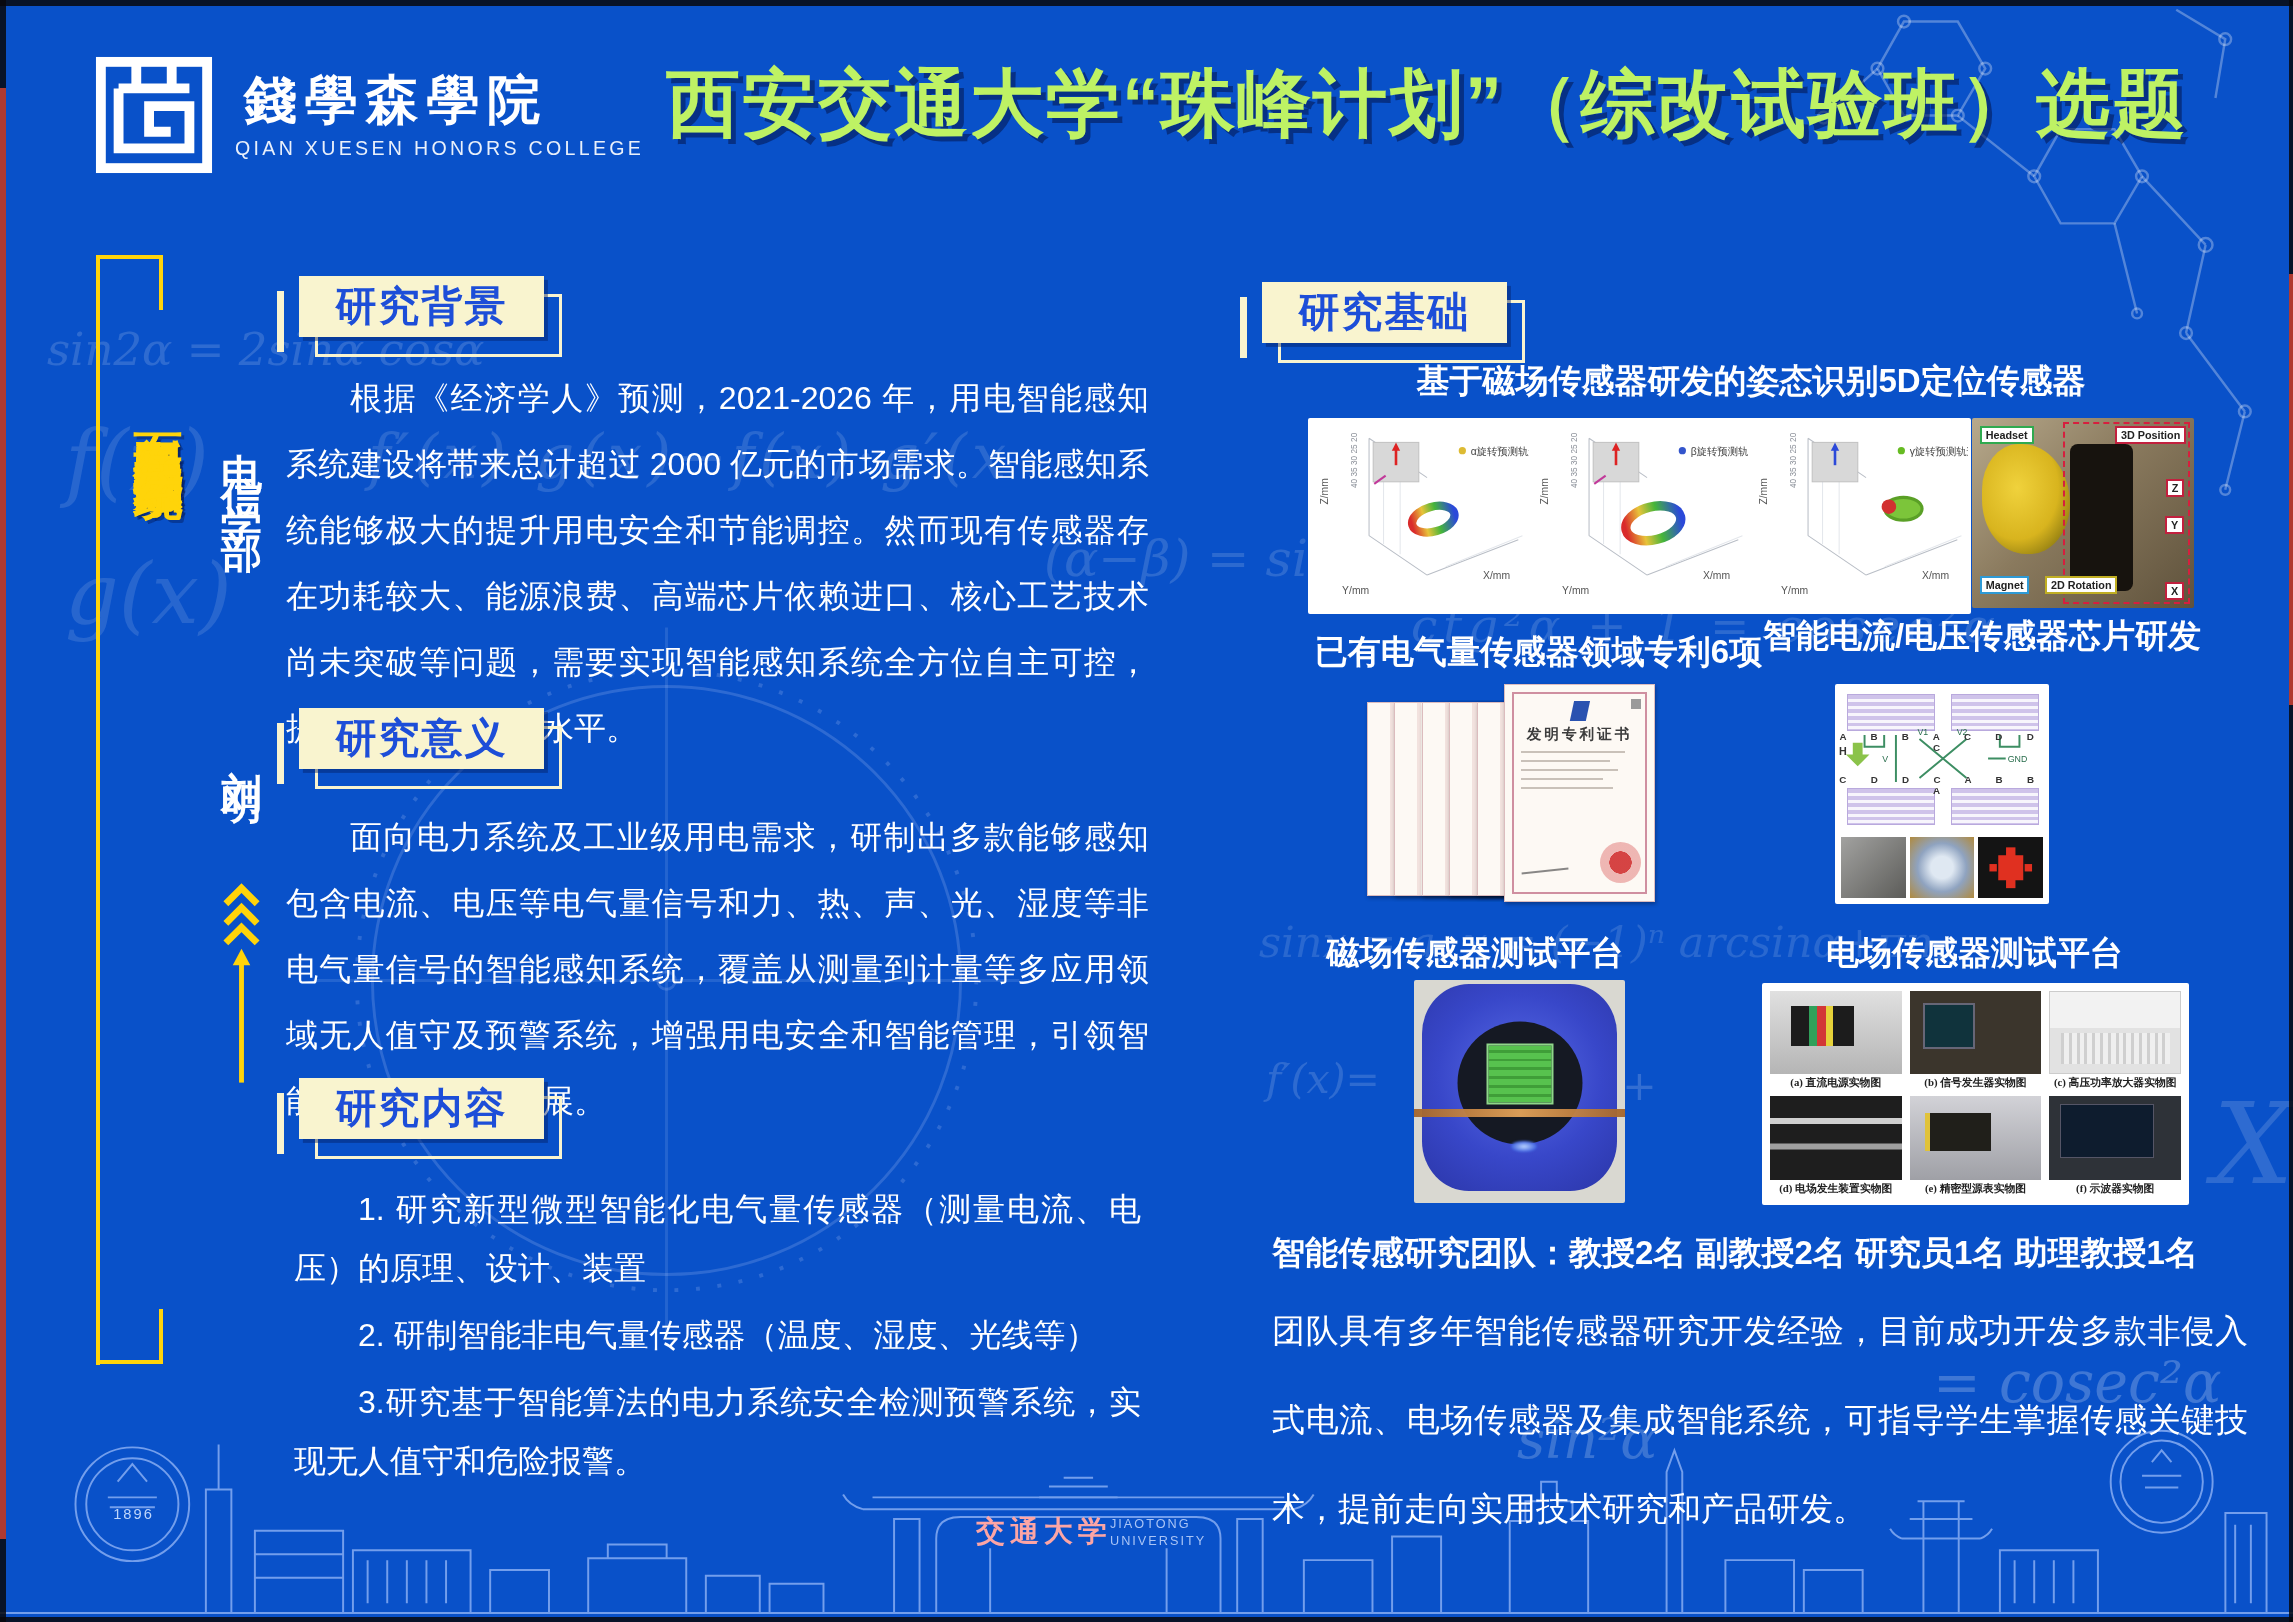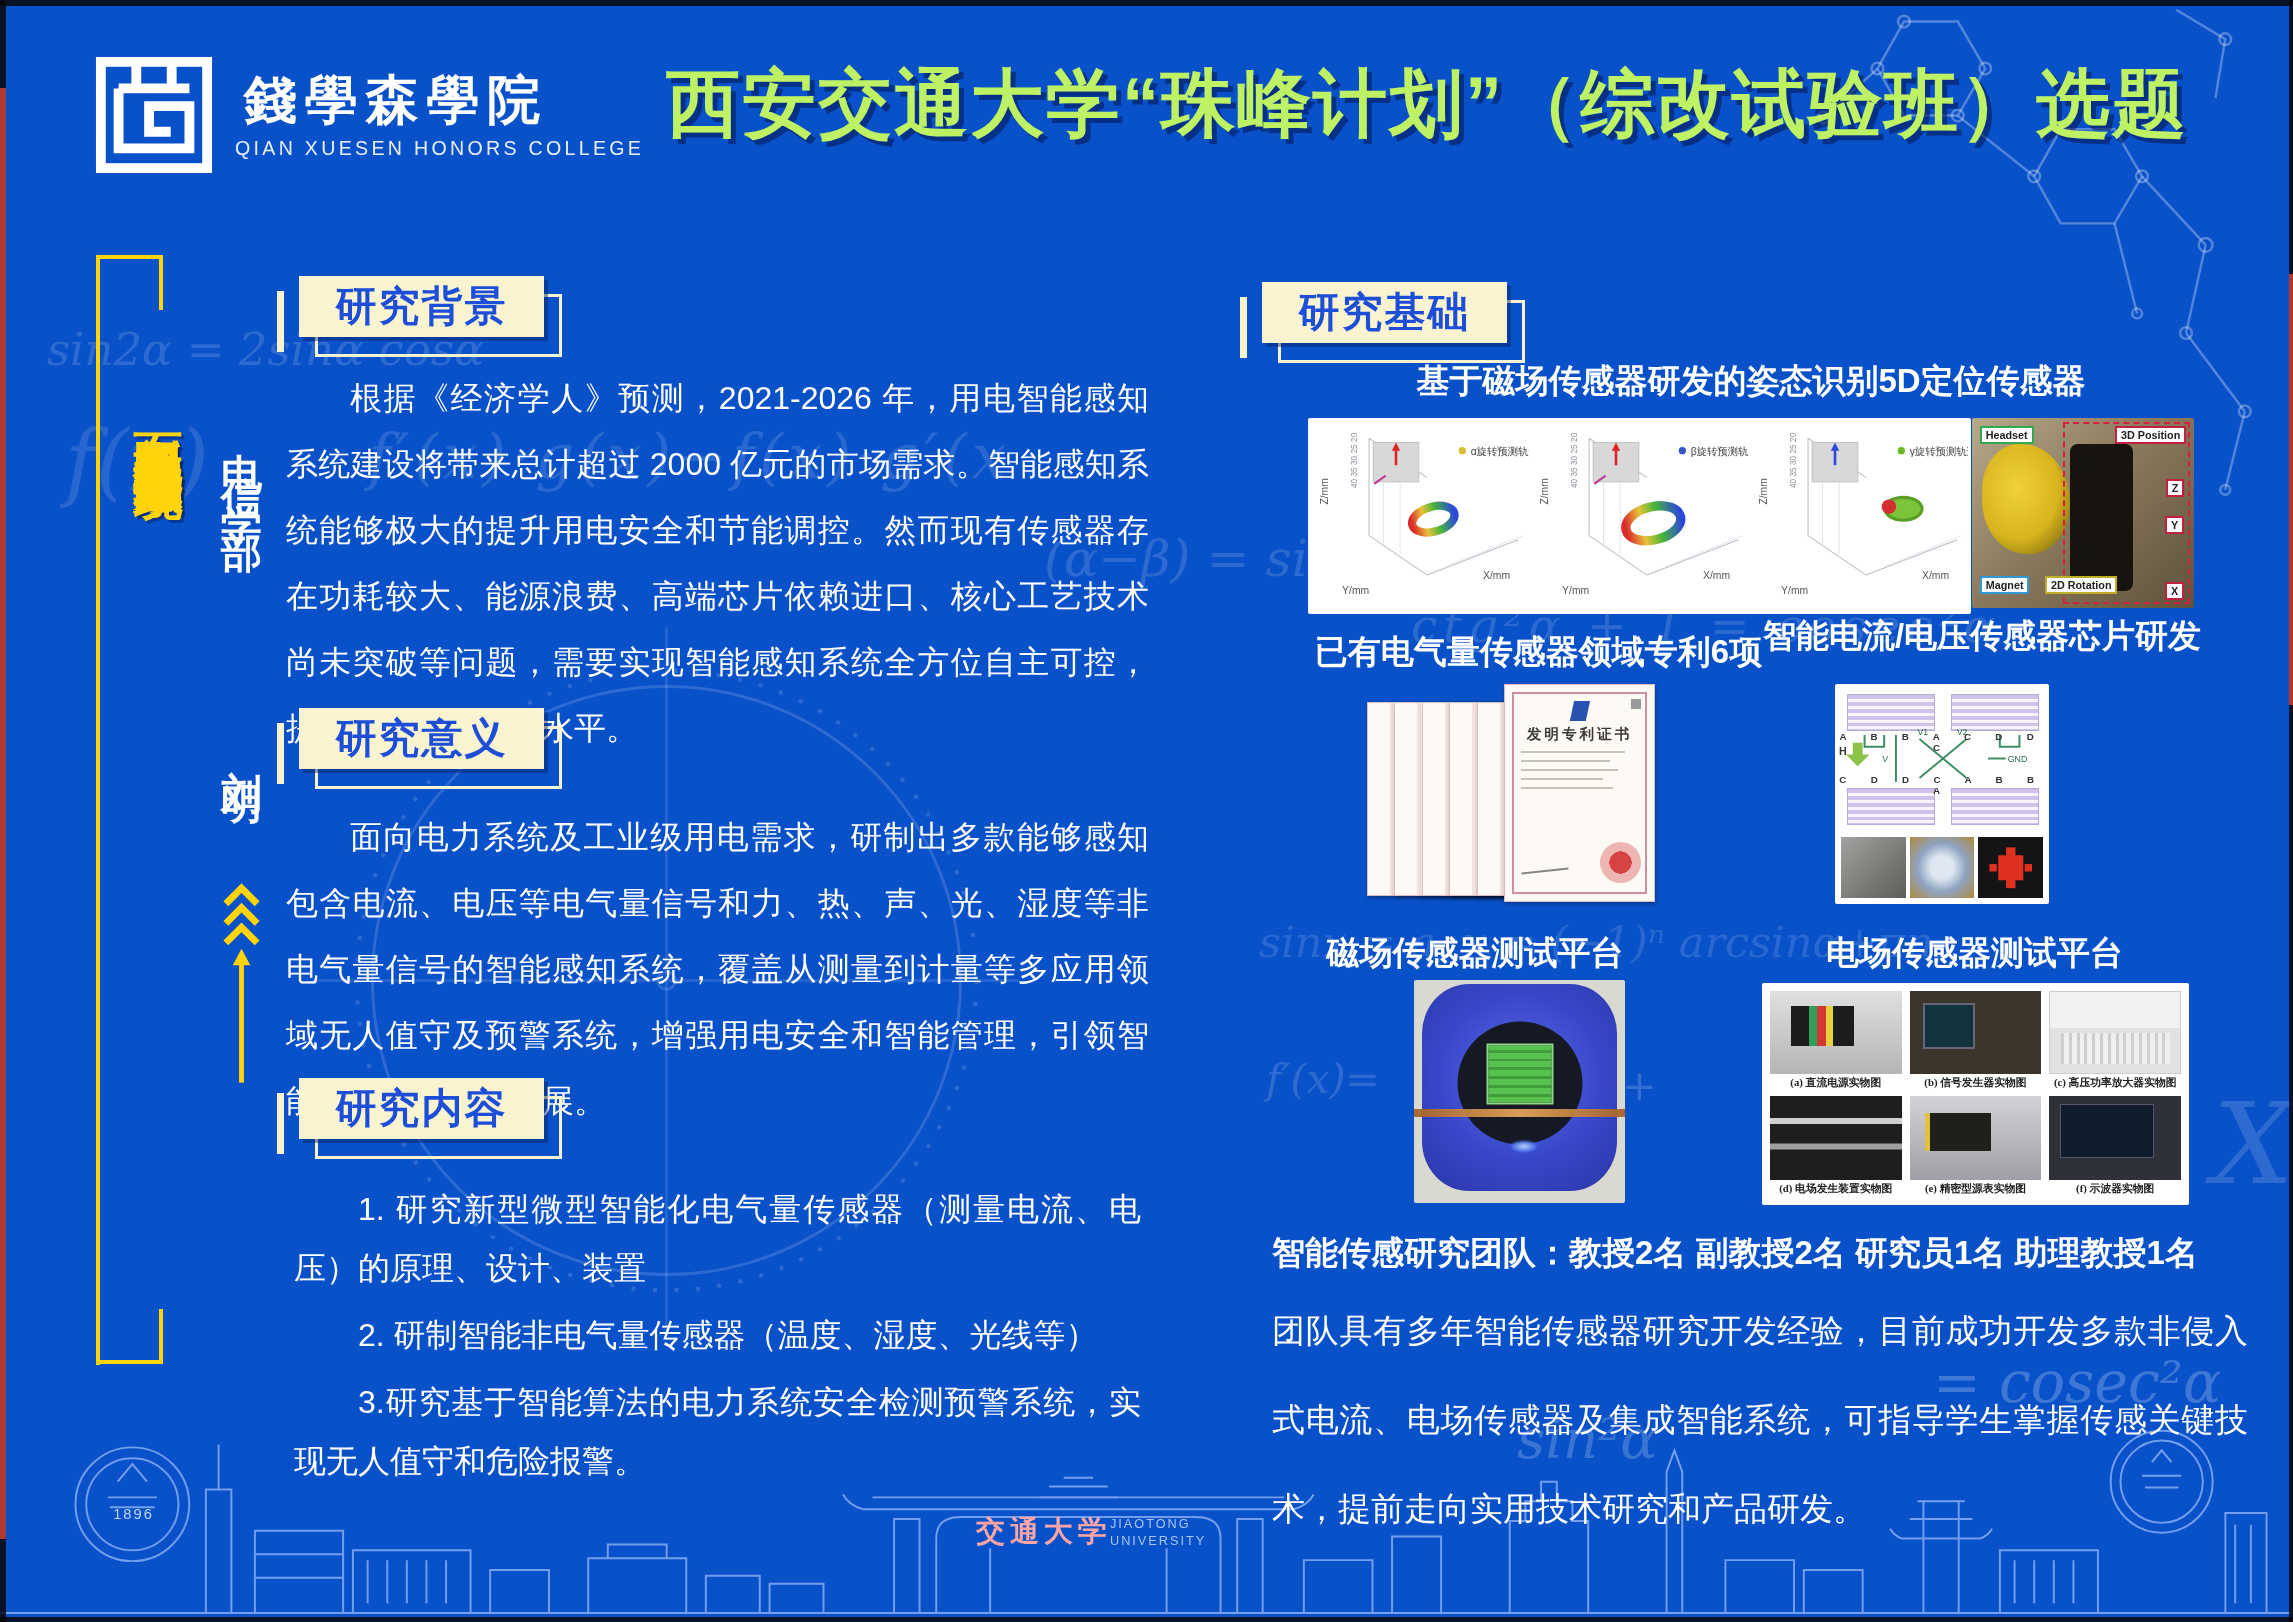--- a/index.html
+++ b/index.html
@@ -156,20 +156,21 @@
         <circle cx="350" cy="320" r="5"></circle>
       <circle cx="30" cy="120" r="6"></circle>
         <circle cx="440" cy="40" r="6"></circle>
         <circle cx="460" cy="420" r="6"></circle>
         <circle cx="440" cy="500" r="5"></circle>
     </g>
   </svg>
 
   <span class="fx" style="left:47px;top:323px;font-size:45px;opacity:.15">sin2α = 2sinα cosα</span>
   <span class="fx" style="left:65px;top:412px;font-size:84px;opacity:.12">f(x)</span>
+  <span class="fx" style="left:65px;top:545px;font-size:84px;opacity:.12">g(x)</span>
   <span class="fx" style="left:368px;top:421px;font-size:61px;opacity:.13;letter-spacing:4.9px">f′(x)·g(x)−f(x)·g′(x</span>
   <span class="fx" style="left:1044px;top:529px;font-size:51px;opacity:.14">(α−β) = sinβ−cosα</span>
   <span class="fx" style="left:1411px;top:598px;font-size:47px;opacity:.14;letter-spacing:5.9px">ctg²α + 1 = cosec²α</span>
   <span class="fx" style="left:1259px;top:917px;font-size:43px;opacity:.13">sinx = a,  x = (−1)ⁿ arcsinα+πn,</span>
   <span class="fx" style="left:1266px;top:1055px;font-size:41px;opacity:.15">f′(x)=</span>
   <span class="fx" style="left:1568px;top:1062px;font-size:41px;opacity:.17">f(x+</span>
   <span class="fx" style="left:1933px;top:1349px;font-size:57px;opacity:.22">= cosec²α</span>
   <span class="fx" style="left:1517px;top:1407px;font-size:55px;opacity:.20">sin²α</span>
   <span class="fx" style="left:2213px;top:1078px;font-size:113px;opacity:.15">X</span>
 

